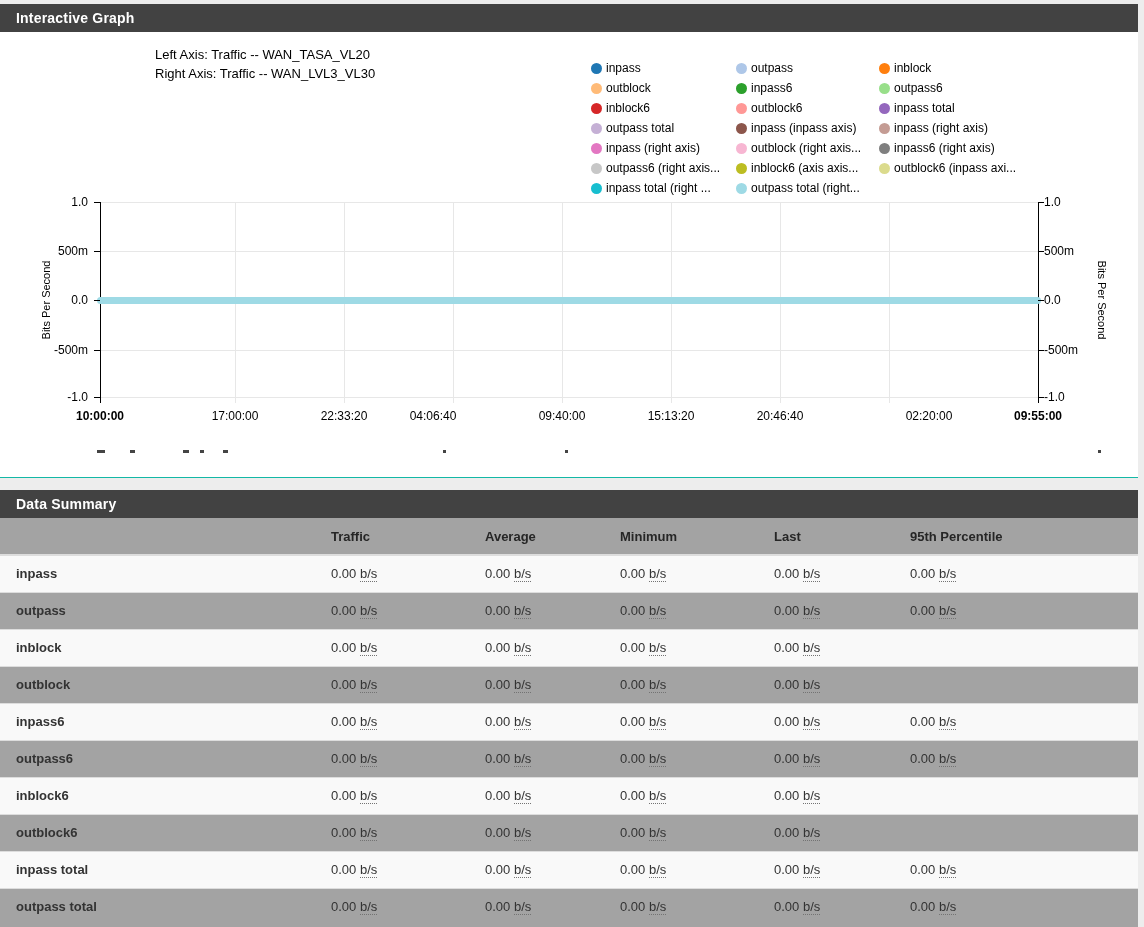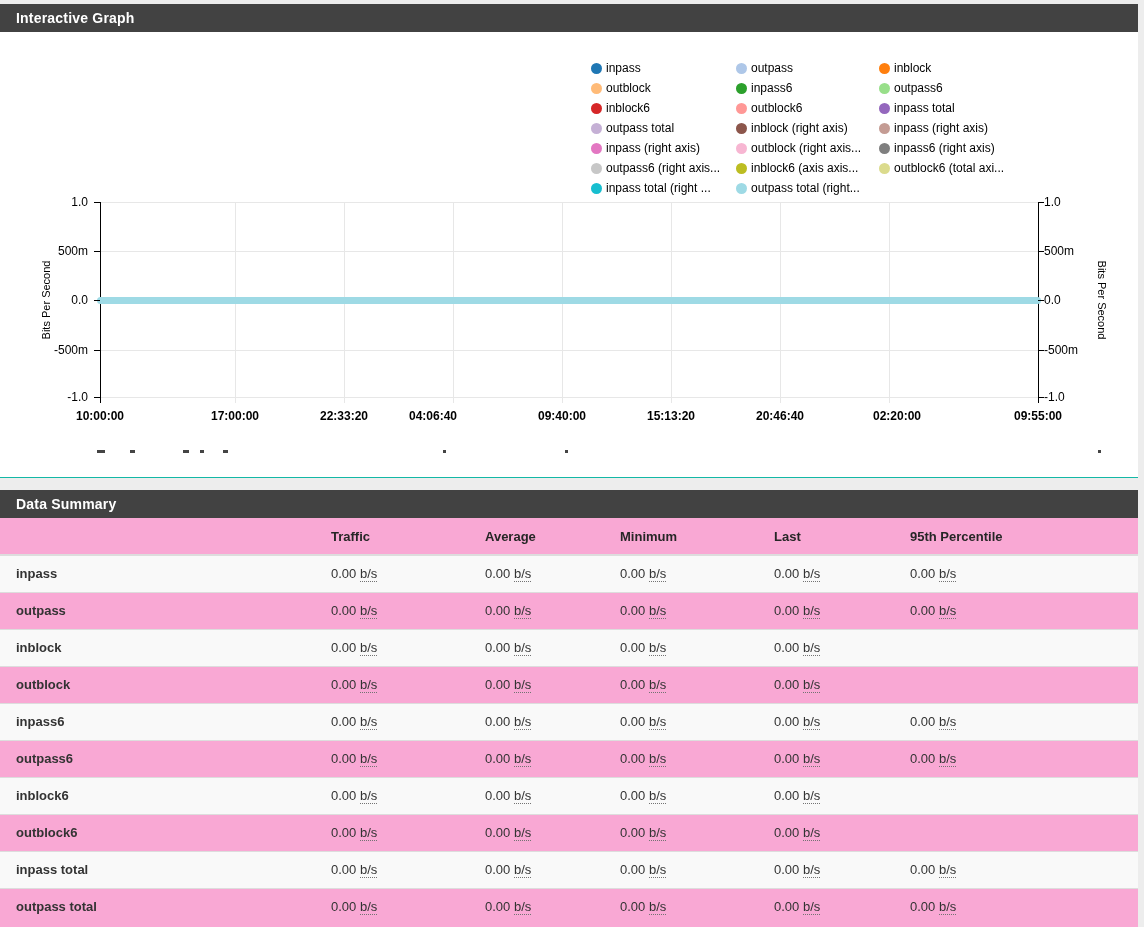--- a/index.html
+++ b/index.html
@@ -1,35 +1,35 @@
 <!DOCTYPE html>
 <html><head>
 <meta charset="utf-8">
 <style>
   * { margin:0; padding:0; box-sizing:border-box; }
   html,body { width:1144px; height:927px; background:#ededed; font-family:"Liberation Sans", sans-serif; overflow:hidden; }
   .page { position:relative; width:1144px; height:927px; }
-  .panel { position:absolute; left:0; width:1138px; background:#f9a8d4; border-bottom:4px solid #14b8a6; }
+  .panel { position:absolute; left:0; width:1138px; background:#a3a3a3; border-bottom:4px solid #14b8a6; }
   .panel-header { height:28px; background:#424242; color:#fff; font-size:14px; font-weight:bold; line-height:28px; padding-left:16px; letter-spacing:.2px; }
 
   
   #graph-panel { top:4px; height:474px; }
   .graph-body { position:relative; width:1138px; height:445px; background:#fff; }
   .axis-titles { position:absolute; left:155px; top:13px; font-size:13px; color:#000; line-height:19px; }
   .legend { position:absolute; left:591px; top:26px; display:grid; grid-template-columns:145px 143px 254px; grid-auto-rows:20px; align-items:center; }
   .legend-item { display:flex; align-items:center; font-size:12px; color:#000; white-space:nowrap; cursor:pointer; }
   .legend-item .dot { width:11px; height:11px; border-radius:50%; margin-right:4px; flex:0 0 11px; }
 
   .hgrid { position:absolute; left:100px; width:938px; height:1px; background:#e7e7e7; }
   .vgrid { position:absolute; top:170px; height:201px; width:1px; background:#e7e7e7; }
   .axisline { position:absolute; top:170px; height:201px; width:1px; background:#000; }
   .ytickmark { position:absolute; width:6px; height:1px; background:#000; }
   .ytick { position:absolute; font-size:12px; color:#000; }
   .ytick.left { width:58px; text-align:right; }
-  .xtick { position:absolute; top:377px; font-size:12px; color:#000; transform:translateX(-50%); white-space:nowrap;font-weight:bold; }
+  .xtick { position:absolute; top:377px; font-size:12px; color:#000; transform:translateX(-50%); white-space:nowrap; }
   .xtick.bold { font-weight:bold; }
   .axis-name { position:absolute; font-size:11px; color:#000; white-space:nowrap; }
   .axis-name.left { transform:rotate(-90deg); transform-origin:center; }
   .axis-name.right { transform:rotate(90deg); transform-origin:center; }
   .flatline { position:absolute; left:97px; top:265px; width:944px; height:7px; border-radius:4px; }
   .fragment { position:absolute; top:418px; height:3px; background:#444; }
 
   
   #summary-panel { top:490px; height:488px; }
   table { border-collapse:collapse; table-layout:fixed; width:1138px; font-size:13px; color:#333; }
@@ -45,20 +45,24 @@
 </head>
 <body>
 
 <div class="page">
 
   <div class="panel" id="graph-panel">
     <div class="panel-header">
       <span>Interactive Graph</span>
     </div>
     <div class="graph-body">
+      <div class="axis-titles">
+        <div>Left Axis: Traffic -- WAN_TASA_VL20</div>
+        <div>Right Axis: Traffic -- WAN_LVL3_VL30</div>
+      </div>
 
       <div class="legend">
           <div class="legend-item">
             <div class="dot" style="background:#1f77b4"></div>
             <div>inpass</div>
           </div>
           <div class="legend-item">
             <div class="dot" style="background:#aec7e8"></div>
             <div>outpass</div>
           </div>
@@ -89,21 +93,21 @@
           <div class="legend-item">
             <div class="dot" style="background:#9467bd"></div>
             <div>inpass total</div>
           </div>
           <div class="legend-item">
             <div class="dot" style="background:#c5b0d5"></div>
             <div>outpass total</div>
           </div>
           <div class="legend-item">
             <div class="dot" style="background:#8c564b"></div>
-            <div>inblock (right axis)</div>
+            <div>inpass (inpass axis)</div>
           </div>
           <div class="legend-item">
             <div class="dot" style="background:#c49c94"></div>
             <div>inpass (right axis)</div>
           </div>
           <div class="legend-item">
             <div class="dot" style="background:#e377c2"></div>
             <div>inpass (right axis)</div>
           </div>
           <div class="legend-item">
@@ -117,21 +121,21 @@
           <div class="legend-item">
             <div class="dot" style="background:#c7c7c7"></div>
             <div>outpass6 (right axis...</div>
           </div>
           <div class="legend-item">
             <div class="dot" style="background:#bcbd22"></div>
             <div>inblock6 (axis axis...</div>
           </div>
           <div class="legend-item">
             <div class="dot" style="background:#dbdb8d"></div>
-            <div>outblock6 (total axi...</div>
+            <div>outblock6 (inpass axi...</div>
           </div>
           <div class="legend-item">
             <div class="dot" style="background:#17becf"></div>
             <div>inpass total (right ...</div>
           </div>
           <div class="legend-item">
             <div class="dot" style="background:#9edae5"></div>
             <div>outpass total (right...</div>
           </div>
         </div>
@@ -179,21 +183,21 @@
           <div class="ytickmark" style="left:1038px;top:365px"></div>
           <div class="ytick left" style="left:30px;top:358px">-1.0</div>
           <div class="ytick" style="left:1044px;top:358px">-1.0</div>
           <div class="xtick bold" style="left:100px">10:00:00</div>
           <div class="xtick" style="left:235px">17:00:00</div>
           <div class="xtick" style="left:344px">22:33:20</div>
           <div class="xtick" style="left:433px">04:06:40</div>
           <div class="xtick" style="left:562px">09:40:00</div>
           <div class="xtick" style="left:671px">15:13:20</div>
           <div class="xtick" style="left:780px">20:46:40</div>
-          <div class="xtick" style="left:897px">02:20:00</div>
+          <div class="xtick" style="left:929px">02:20:00</div>
           <div class="xtick bold" style="left:1038px">09:55:00</div>
         </div>
       <div id="fragments">
           <div class="fragment" style="left:97px;width:8px"></div>
           <div class="fragment" style="left:130px;width:5px"></div>
           <div class="fragment" style="left:183px;width:6px"></div>
           <div class="fragment" style="left:200px;width:4px"></div>
           <div class="fragment" style="left:223px;width:5px"></div>
           <div class="fragment" style="left:443px;width:3px"></div>
           <div class="fragment" style="left:565px;width:3px"></div>

